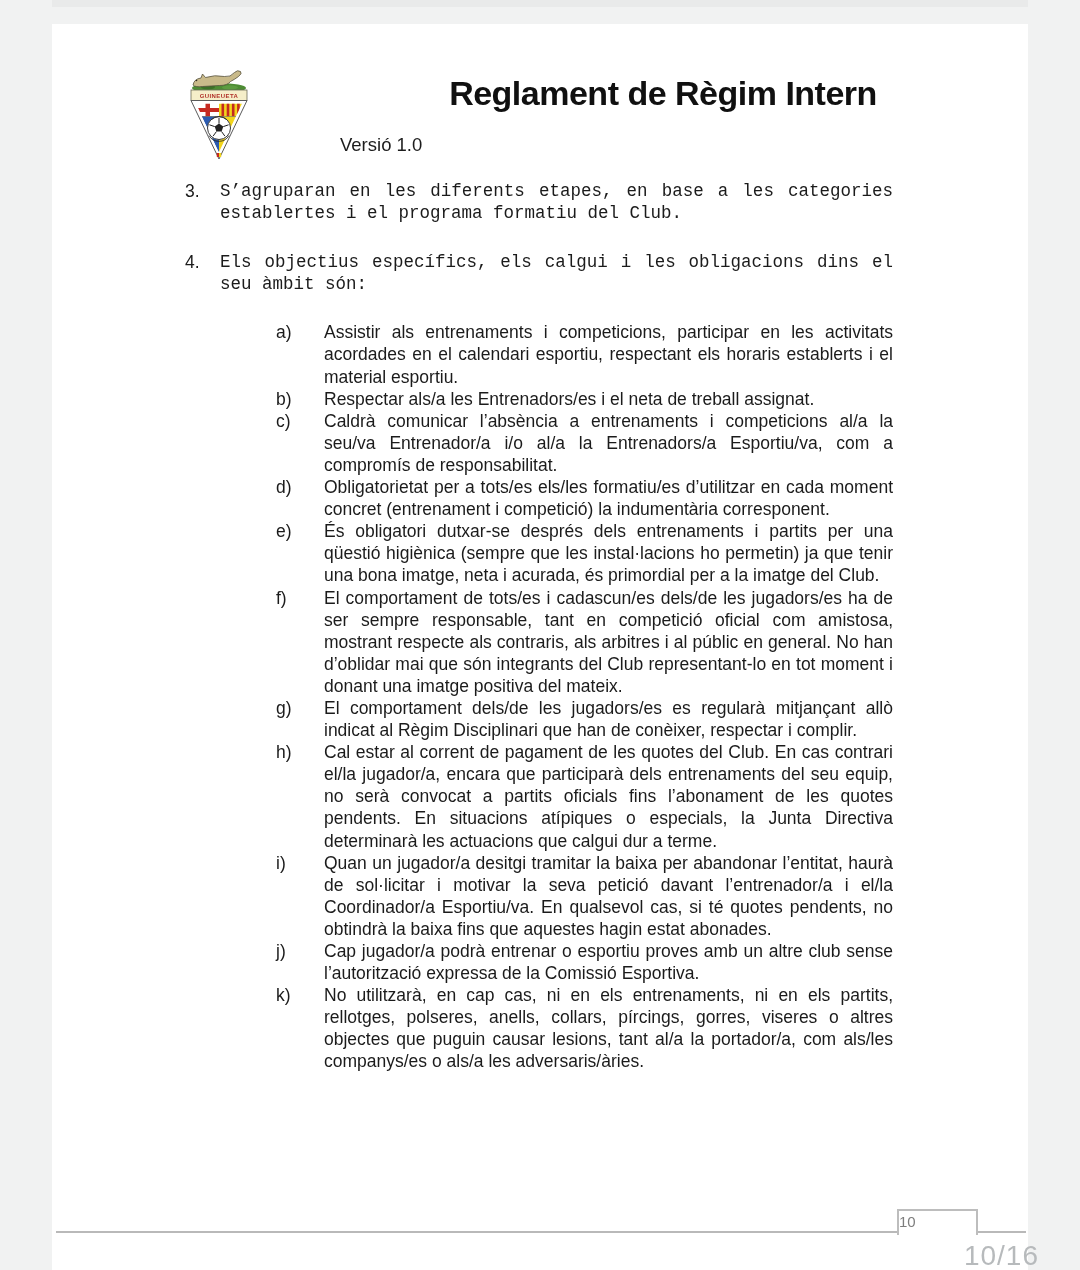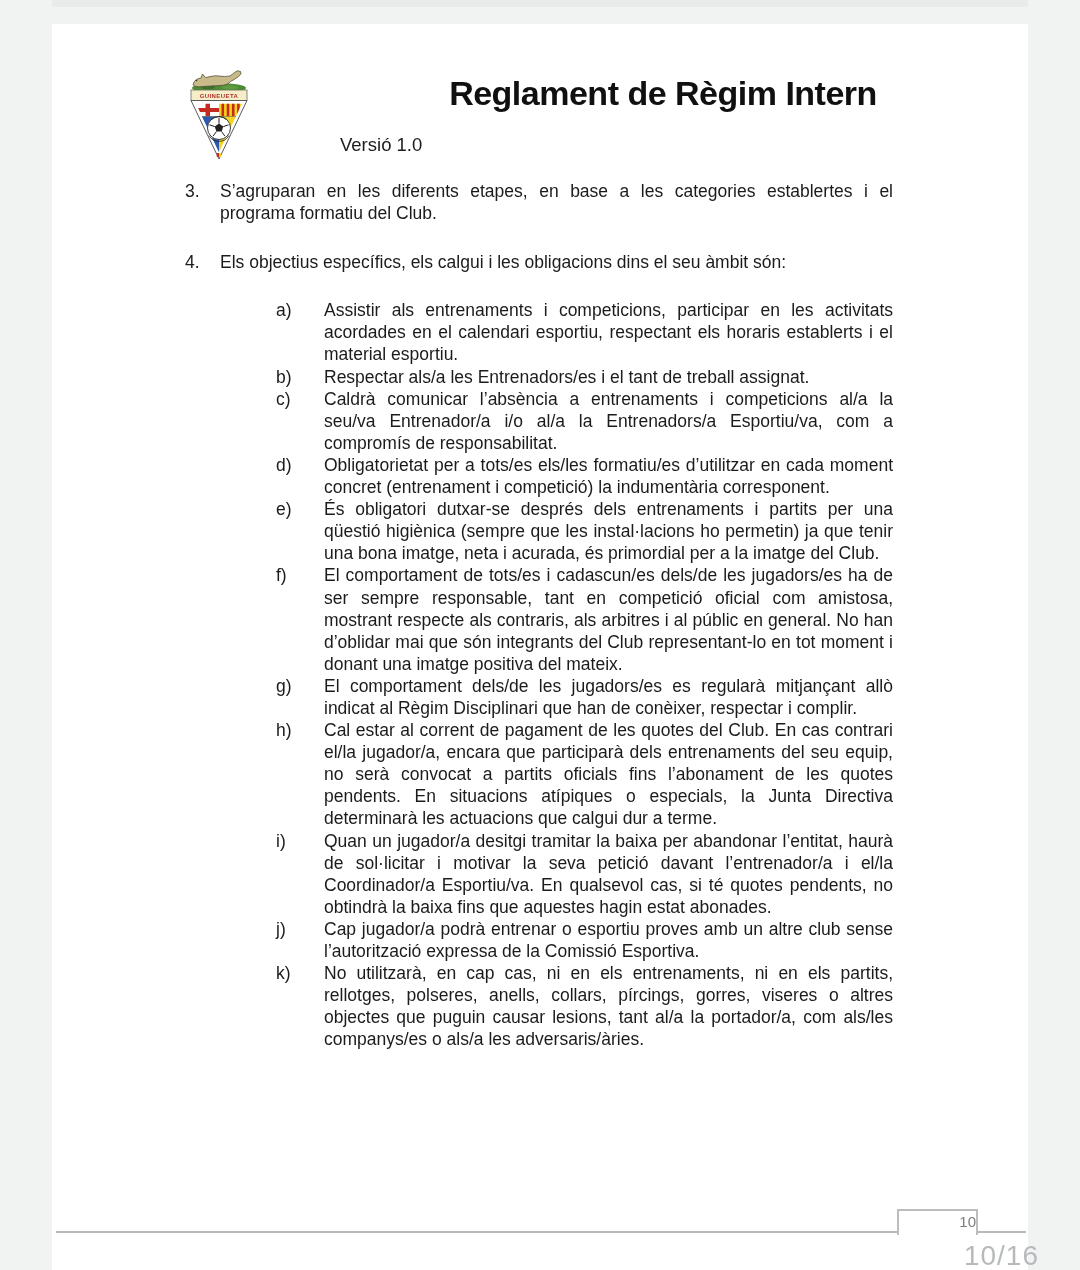--- a/index.html
+++ b/index.html
@@ -29,32 +29,32 @@
     font-size:18.5px;color:#1c1c1c;
   }
   .content{
     position:absolute;left:133px;top:156px;width:708px;
     font-size:17.5px;line-height:22.1px;color:#1b1b1b;
   }
   .num-item{display:flex;}
   .num-item.gap-lg{margin-bottom:27px;}
   .num-item.gap-md{margin-bottom:26px;}
   .num-label{flex:0 0 35px;}
-  .num-text{flex:1;text-align:justify;}
+  .num-text{flex:1;text-align:justify;font-family:Liberation Mono, monospace;}
   .let-item{display:flex;margin-left:91px;}
   .let-label{flex:0 0 48px;}
   .let-text{flex:1;text-align:justify;}
   .footer-rule{
     position:absolute;left:4px;top:1207px;width:970px;height:2px;
     background:#b9b9b9;
   }
   .footer-tab{
     position:absolute;left:845px;top:1185px;width:81px;height:26px;
     background:#ffffff;border:2px solid #bdbdbd;border-bottom:none;
-    box-sizing:border-box;text-align:right;
+    box-sizing:border-box;text-align:left;
     font-size:15px;line-height:22px;color:#7d7d7d;
   }
   .page-indicator{
     position:absolute;left:787px;top:1216px;width:200px;
     text-align:right;font-size:28px;color:#b7babc;letter-spacing:1px;
   }
   svg text{font-family:"Liberation Sans","DejaVu Sans",sans-serif;}
 </style>
 </head>
 <body>
@@ -140,21 +140,21 @@
       </div>
     <div id="lettered-list">
 
         <div class="let-item">
           <div class="let-label">a)</div>
           <div class="let-text">Assistir als entrenaments i competicions, participar en les activitats acordades en el calendari esportiu, respectant els horaris establerts i el material esportiu.</div>
         </div>
 
         <div class="let-item">
           <div class="let-label">b)</div>
-          <div class="let-text">Respectar als/a les Entrenadors/es i el tant de treball assignat.</div>
+          <div class="let-text">Respectar als/a les Entrenadors/es i el neta de treball assignat.</div>
         </div>
 
         <div class="let-item">
           <div class="let-label">c)</div>
           <div class="let-text">Caldrà comunicar l’absència a entrenaments i competicions al/a la seu/va Entrenador/a i/o al/a la Entrenadors/a Esportiu/va, com a compromís de responsabilitat.</div>
         </div>
 
         <div class="let-item">
           <div class="let-label">d)</div>
           <div class="let-text">Obligatorietat per a tots/es els/les formatiu/es d’utilitzar en cada moment concret (entrenament i competició) la indumentària corresponent.</div>

